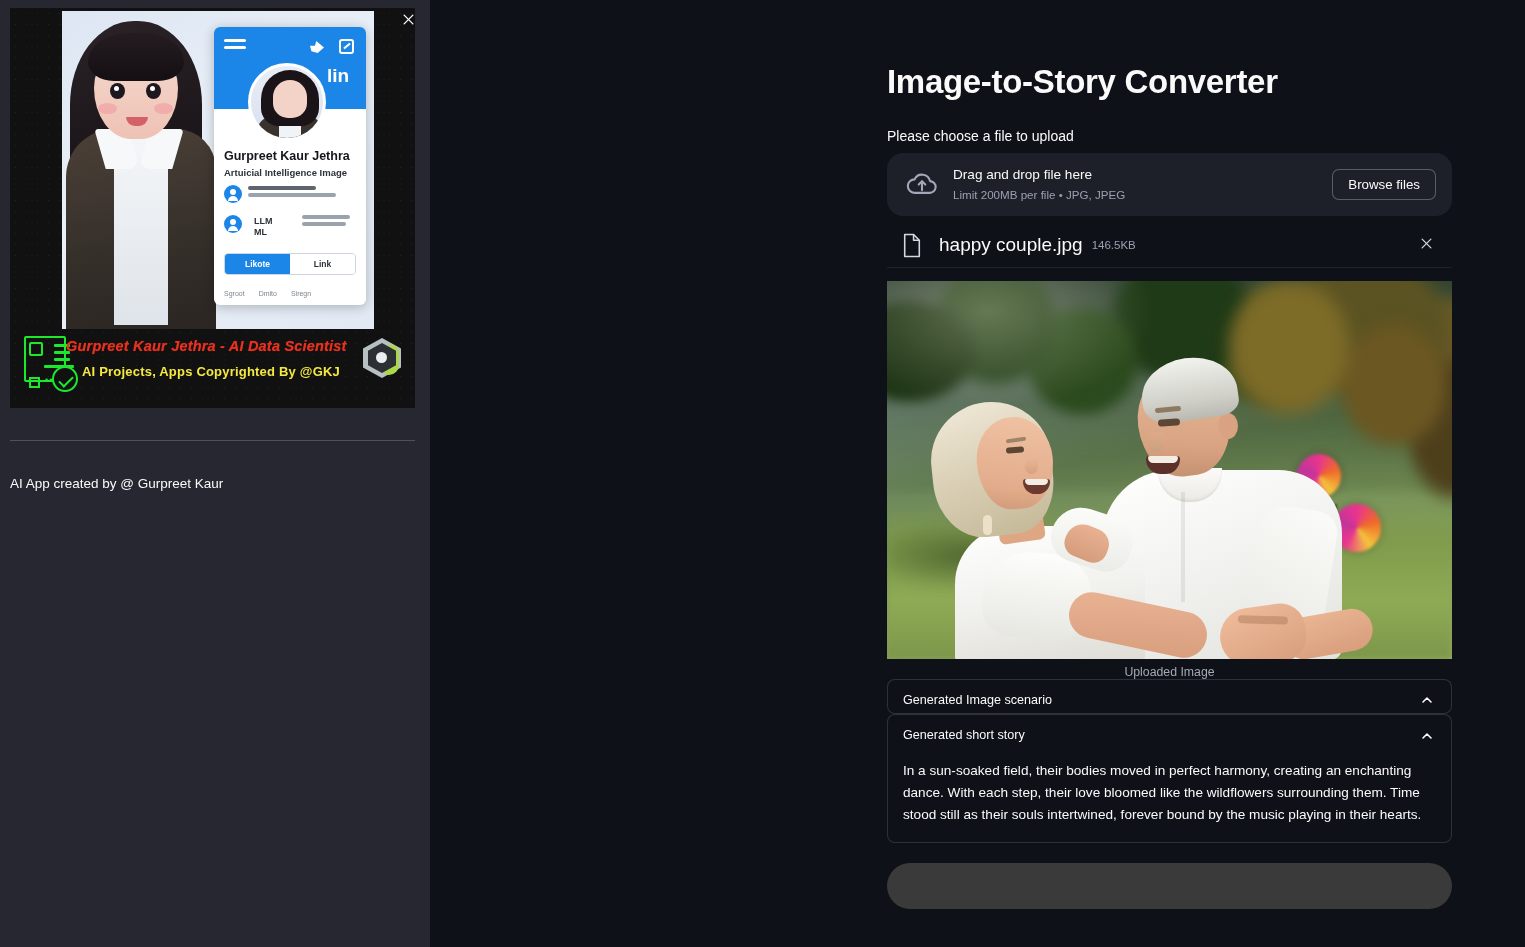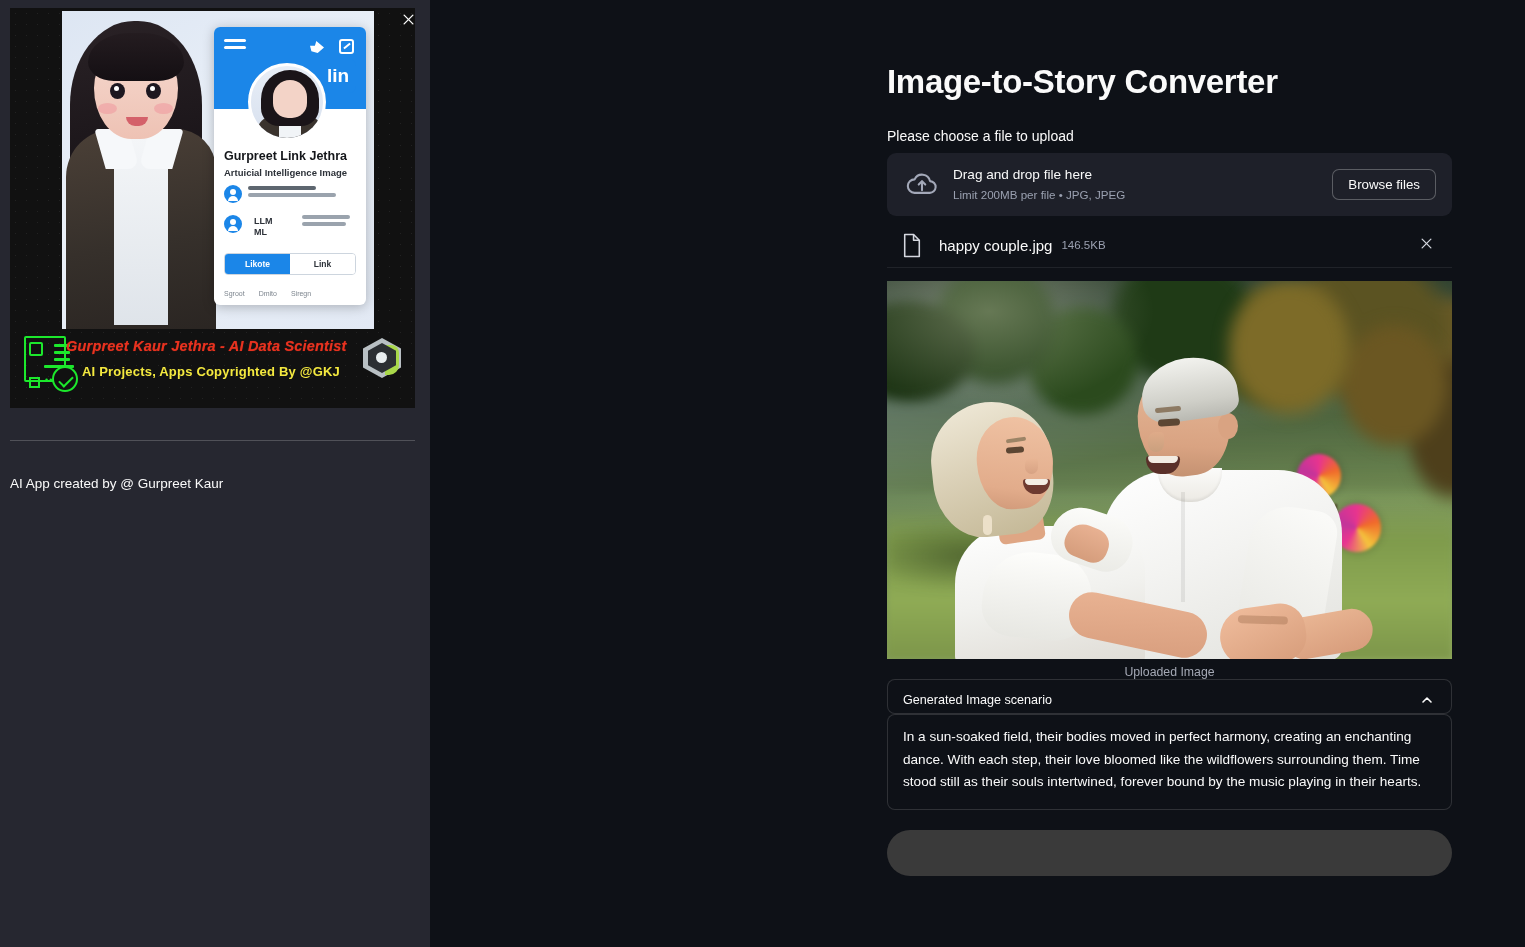--- a/index.html
+++ b/index.html
@@ -406,21 +406,21 @@
     color: #fafafa;
     font-size: 14px;
     line-height: 1.5;
   }
 
   
   #dropzone {
     margin-top: 6px;
     height: 63px;
     background: #1e2029;
-    border-radius: 9px;
+    border-radius: 16px;
     display: flex;
     align-items: center;
     padding: 0 16px 0 18px;
     gap: 14px;
   }
   #dropzone-cloud {
     width: 34px; height: 30px;
     flex: 0 0 34px;
     color: #a3a8b8;
   }
@@ -460,21 +460,21 @@
     border-bottom: 1px solid rgba(250,250,250,.08);
   }
   #file-icon {
     width: 22px; height: 25px;
     flex: 0 0 22px;
     color: #d5d8e0;
     margin-right: 16px;
   }
   #file-name {
     color: #fafafa;
-    font-size: 15px;
+    font-size: 19px;
     text-align: center;
   }
   #file-size {
     color: #9aa0b0;
     font-size: 11.5px;
     margin-left: 9px;
   }
   #file-spacer { flex: 1; }
   #file-remove {
     color: #d5d8e0;
@@ -815,21 +815,21 @@
           <div class="ph-burger"></div>
           <div class="ph-ico1"></div>
           <div class="ph-ico2"></div>
           <div class="ph-lin">lin</div>
           <div class="ph-avatar">
             <div class="b"></div>
               <div class="s"></div>
               <div class="h"></div>
               <div class="f"></div>
           </div>
-          <div class="ph-name">Gurpreet Link Jethra</div>
+          <div class="ph-name">Gurpreet Kaur Jethra</div>
           <div class="ph-role">Artuicial Intelligence Image</div>
 
           <div class="ph-row" style="top:158px;">
             <span class="ph-dot"></span>
             <span class="ph-lines">
               <span class="ph-line dk" style="width:68px;display:block;"></span>
               <span class="ph-line" style="width:88px;display:block;"></span>
             </span>
           </div>
           <div class="ph-row" style="top:188px;">
@@ -972,20 +972,28 @@
           <span class="expander-title">Generated Image scenario</span>
           <span class="expander-chevron">
             <svg viewBox="0 0 24 24" width="16" height="16" fill="none" stroke="currentColor" stroke-width="2.4" stroke-linecap="round" stroke-linejoin="round">
               <polyline points="6 15 12 9 18 15"></polyline>
             </svg>
           </span>
         </div>
       </section>
 
       <section class="expander">
+        <div class="expander-header">
+          <span class="expander-title">Generated short story</span>
+          <span class="expander-chevron">
+            <svg viewBox="0 0 24 24" width="16" height="16" fill="none" stroke="currentColor" stroke-width="2.4" stroke-linecap="round" stroke-linejoin="round">
+              <polyline points="6 15 12 9 18 15"></polyline>
+            </svg>
+          </span>
+        </div>
         <div class="expander-body">In a sun-soaked field, their bodies moved in perfect harmony, creating an enchanting dance. With each step, their love bloomed like the wildflowers surrounding them. Time stood still as their souls intertwined, forever bound by the music playing in their hearts.</div>
       </section>
 
       <div id="audio-player">
         
         
         
         
         
       </div>

